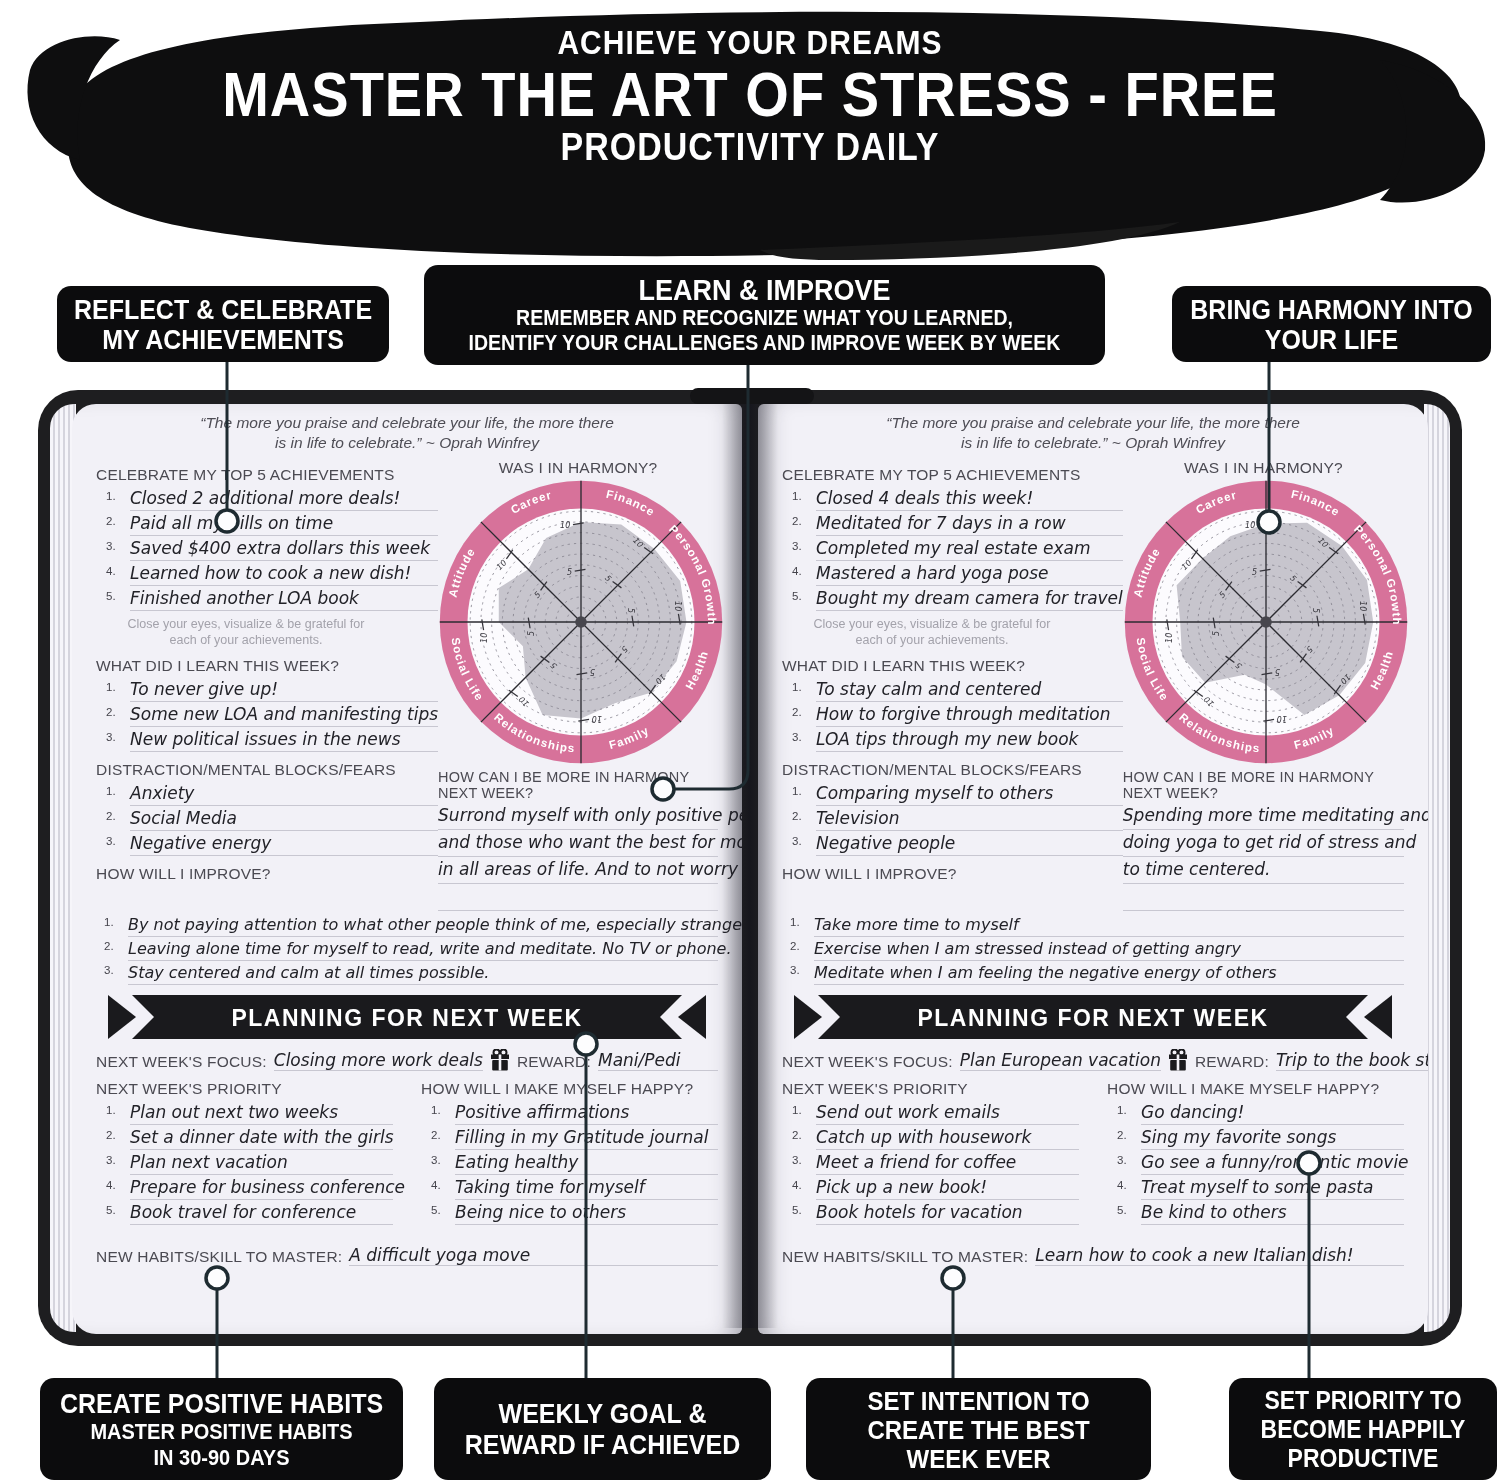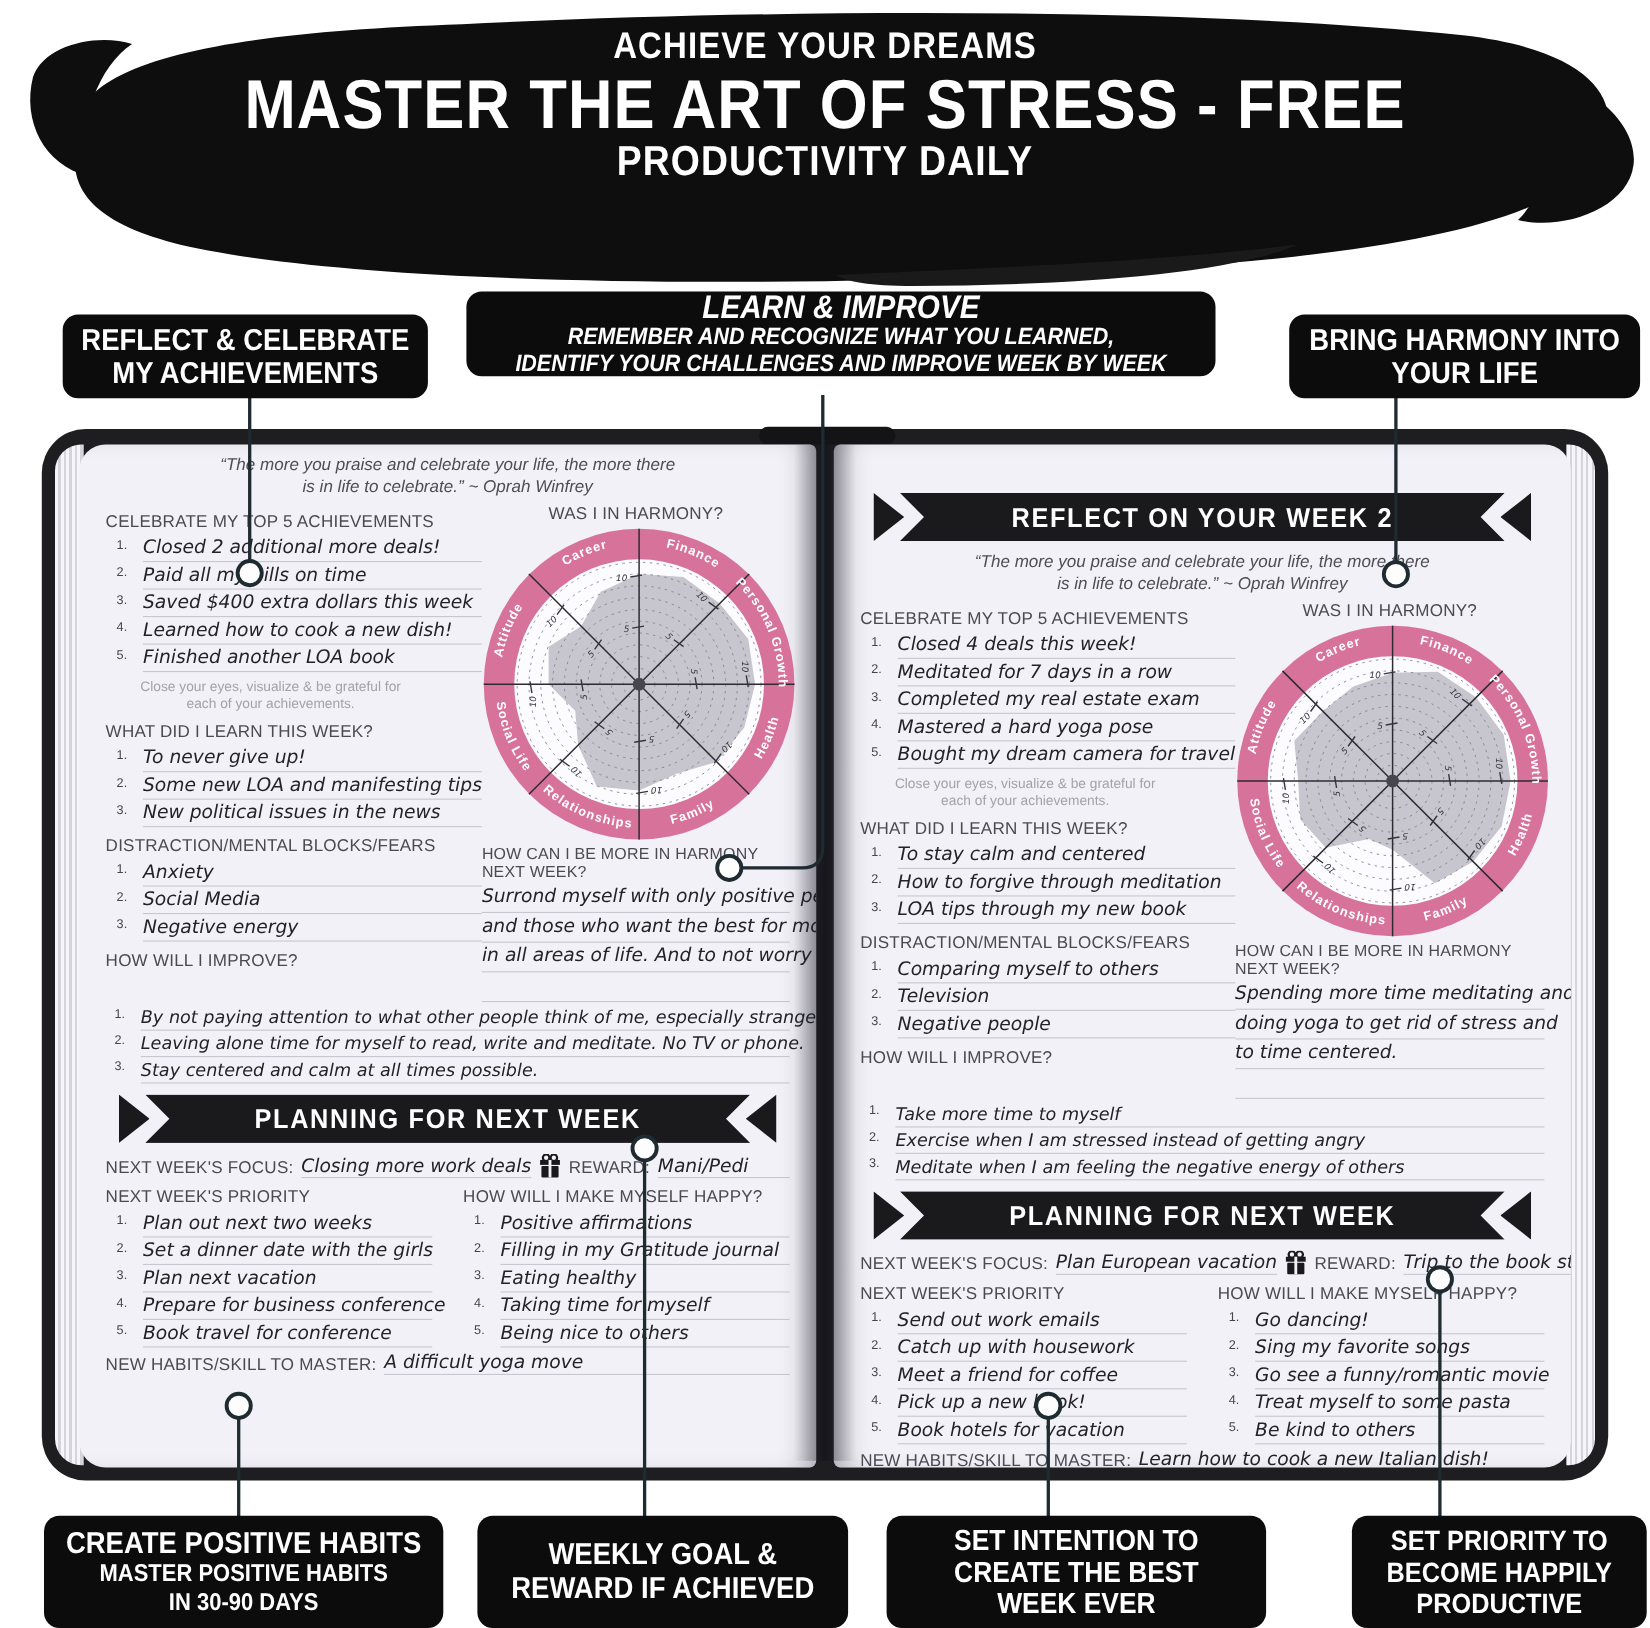--- a/index.html
+++ b/index.html
@@ -14,21 +14,21 @@
   .b1{top:26px;font-size:30px;}
   .b2{top:62px;font-size:56px;letter-spacing:2px;}
   .b3{top:128px;font-size:34px;}
 
   
   .callout{position:absolute;background:#0c0c0d;border-radius:14px;color:#fff;z-index:7;
            display:flex;flex-direction:column;justify-content:center;text-align:center;}
   .callout .cl{transform:scaleY(1.1);font-weight:700;}
   .co-l1{left:57px;top:286px;width:332px;height:76px;}
   .co-l1 .cl{font-size:25px;line-height:30px;}
-  .co-c{left:424px;top:265px;width:681px;height:77px;font-style:italic;}
+  .co-c{left:424px;top:265px;width:681px;height:100px;}
   .co-c .t{font-size:27px;line-height:30px;}
   .co-c .s{font-size:19.5px;line-height:25px;}
   .co-r1{left:1172px;top:286px;width:319px;height:76px;}
   .co-r1 .cl{font-size:25px;line-height:30px;}
   .co-b{top:1378px;height:102px;}
   .co-b1{left:40px;width:363px;}
   .co-b1 .t{font-size:25px;line-height:30px;}
   .co-b1 .s{font-size:20px;line-height:26px;}
   .co-b2{left:434px;width:337px;}
   .co-b2 .t{font-size:25px;line-height:31px;}
@@ -87,21 +87,21 @@
   ol.improve li::before{counter-increment:n;content:counter(n) ".";position:absolute;left:8px;top:-2px;
                         font-size:11.5px;color:#45444c;}
   ol.improve .hand{font-size:16px;}
 
   .focus-row{display:flex;align-items:flex-end;gap:7px;padding:0 24px;margin-top:10px;}
   .focus-row .sec-h{margin:0;white-space:nowrap;}
   .focus-row .hl{flex:1;}
   .gift{width:20px;height:22px;flex:0 0 auto;}
   .plan-cols{display:flex;gap:28px;padding:0 24px;}
   .plan-cols>div{flex:1;min-width:0;}
-  .hab-row{display:flex;align-items:flex-end;gap:7px;padding:0 24px;margin-top:4px;}
+  .hab-row{display:flex;align-items:flex-end;gap:7px;padding:0 24px;margin-top:20px;}
   .hab-row .sec-h{margin:0;white-space:nowrap;}
   .hab-row .hl{flex:1;}
 
   
   .wlab{font:700 13px "Liberation Sans",sans-serif;fill:#fff;letter-spacing:1px;}
   .tnum{font:italic 9px "DejaVu Sans",sans-serif;fill:#35343b;}
   .tickline{stroke:#35343b;stroke-width:1.4;}
   .rdash{fill:none;stroke:#82808b;stroke-width:.9;stroke-dasharray:2.5 4.5;}
   .spoke{stroke:#2b2b30;stroke-width:1.5;}
 
@@ -387,24 +387,20 @@
     </div>
   </div>
   <div class="hab-row">
     <span class="sec-h">NEW HABITS/SKILL TO MASTER:</span>
     <span class="hand hl">A difficult yoga move</span>
   </div>
 
 </div>
 
 <div class="page p1">
-  <div class="ribbon">
-    <span class="bar"></span>
-    <span class="txt">REFLECT ON YOUR WEEK 2</span>
-  </div>
   <div class="quote">
     <div>“The more you praise and celebrate your life, the more there</div>
     <div>is in life to celebrate.” ~ Oprah Winfrey</div>
   </div>
   <div class="cols">
     <div class="col-l">
       <div class="sec-h">CELEBRATE MY TOP 5 ACHIEVEMENTS</div>
       <ol class="hlist">
         <li>
             <span class="hand hl">Closed 4 deals this week!</span>

